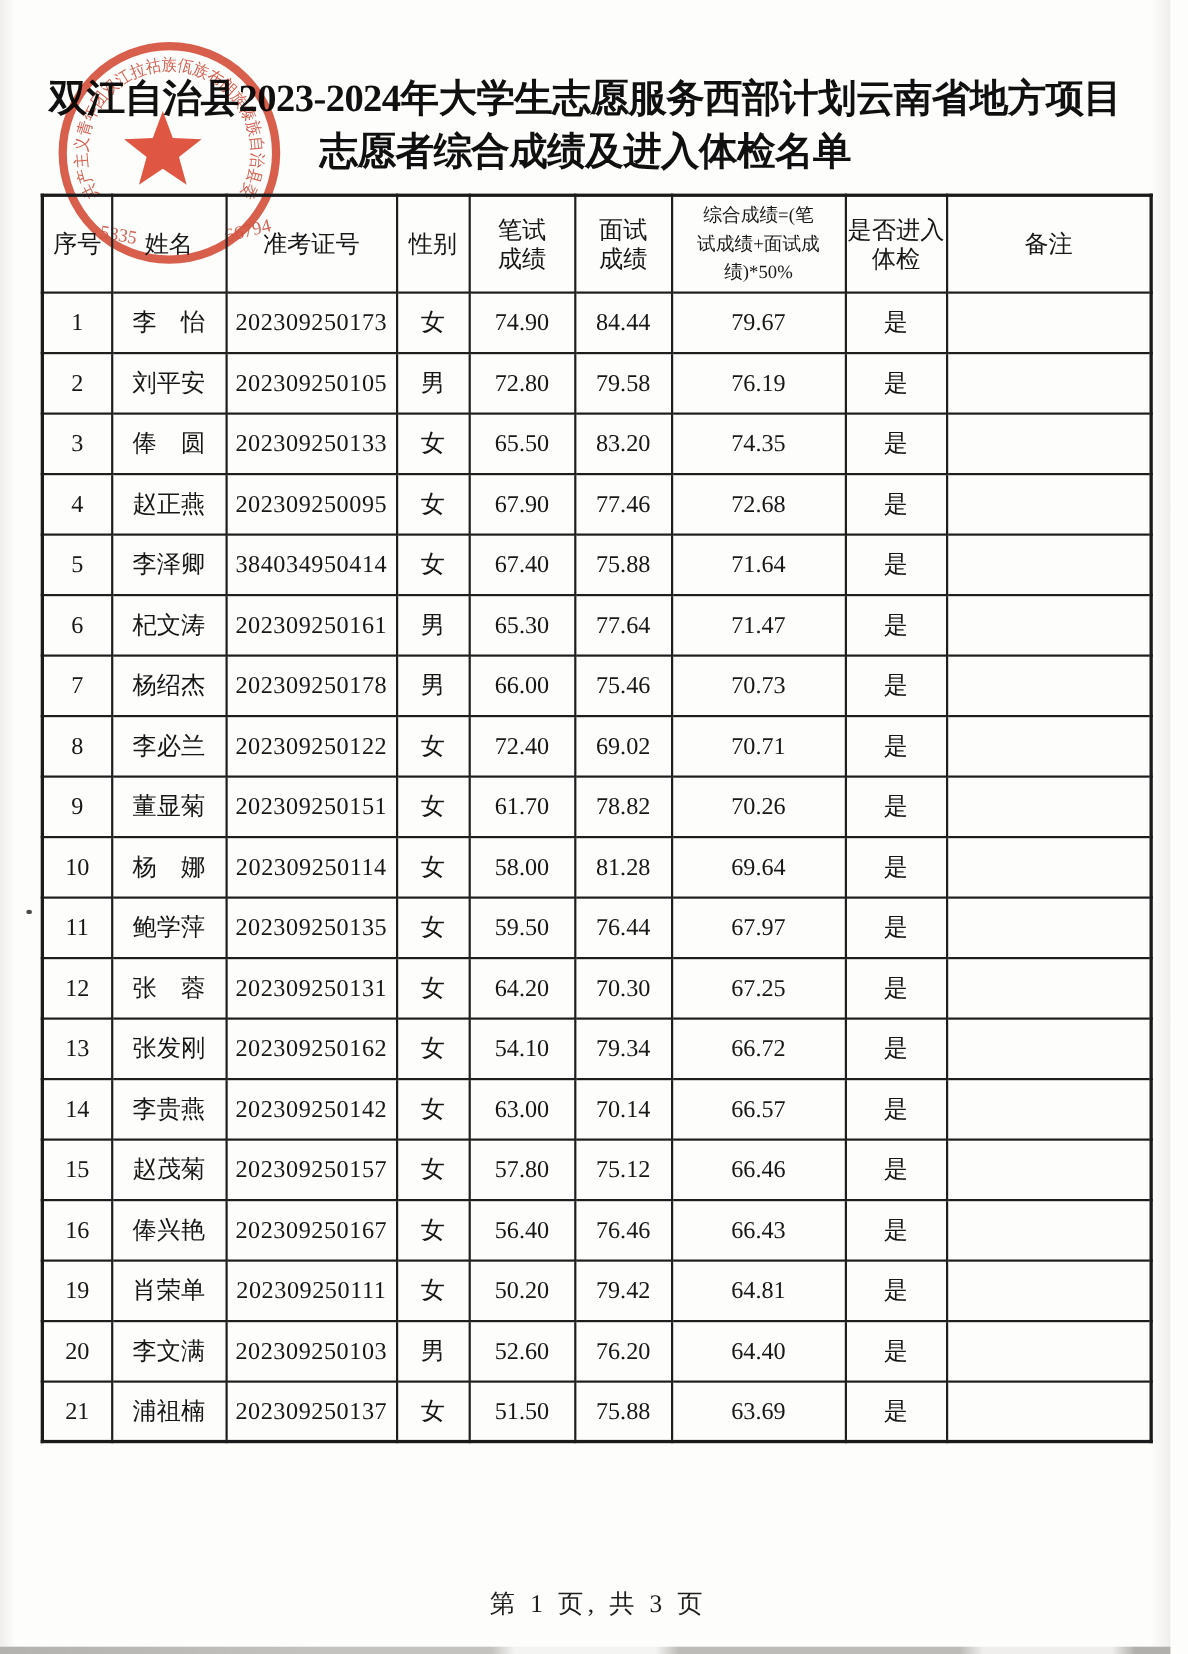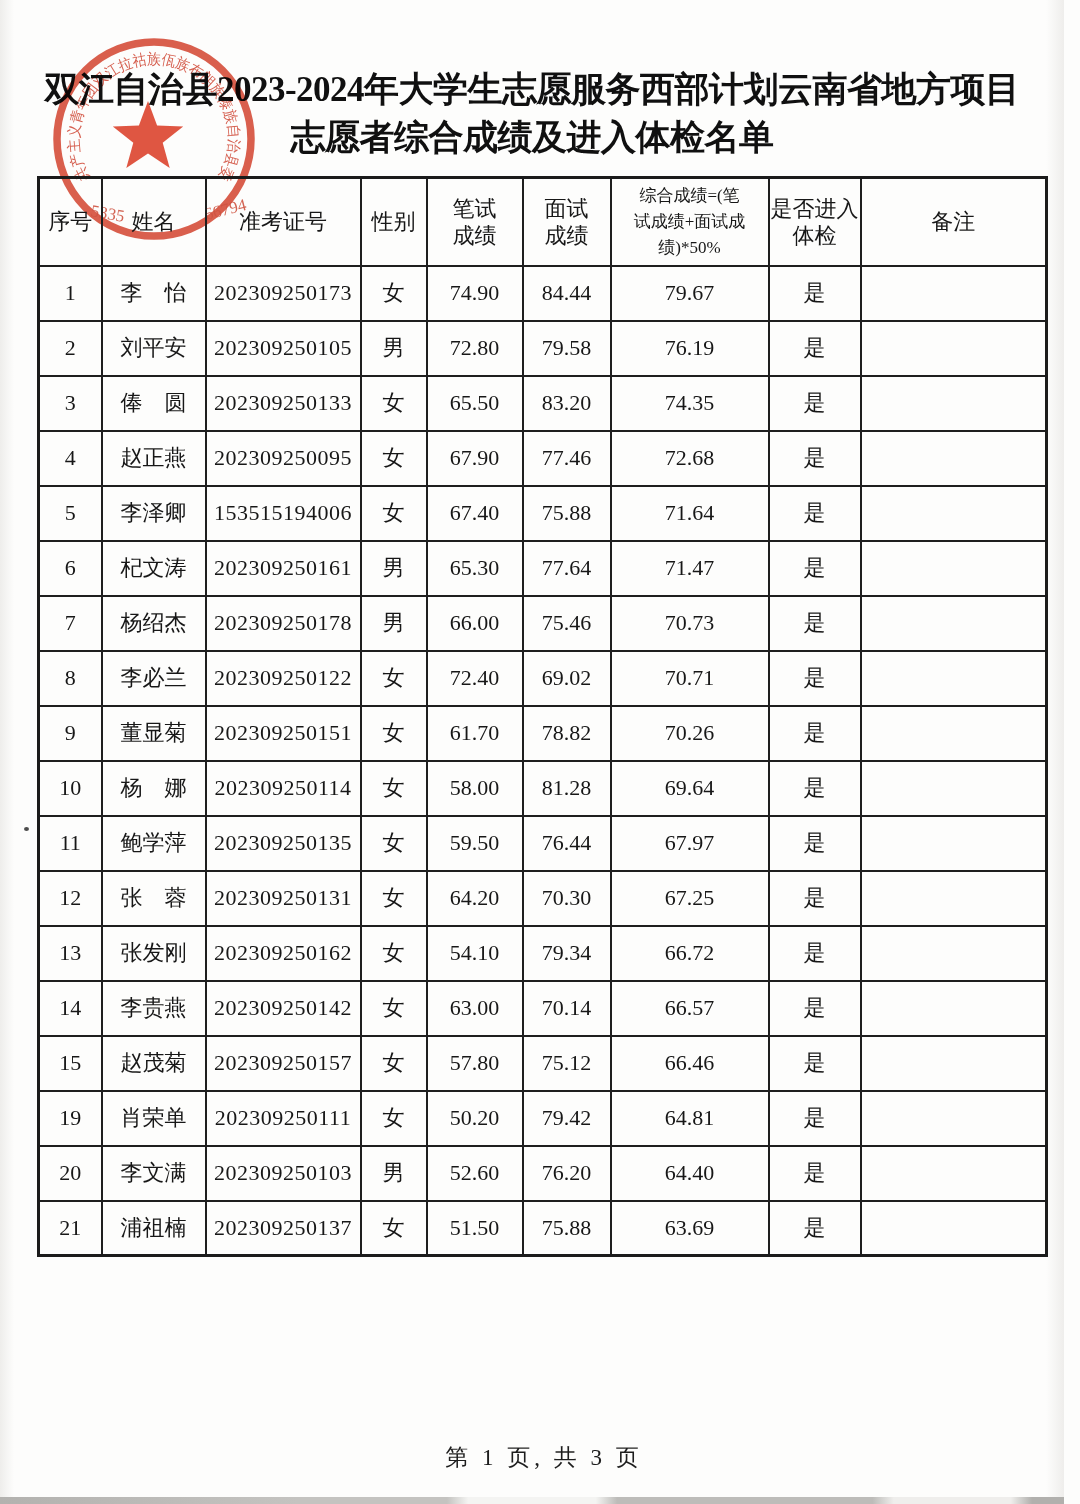--- a/index.html
+++ b/index.html
@@ -180,21 +180,21 @@
           <td class="c-gender">女</td>
           <td class="c-written">67.90</td>
           <td class="c-interview">77.46</td>
           <td class="c-composite">72.68</td>
           <td class="c-physical">是</td>
           <td class="c-remark"></td>
         </tr>
         <tr>
           <td class="c-index">5</td>
           <td class="c-name">李泽卿</td>
-          <td class="c-ticket">153515194006</td>
+          <td class="c-ticket">384034950414</td>
           <td class="c-gender">女</td>
           <td class="c-written">67.40</td>
           <td class="c-interview">75.88</td>
           <td class="c-composite">71.64</td>
           <td class="c-physical">是</td>
           <td class="c-remark"></td>
         </tr>
         <tr>
           <td class="c-index">6</td>
           <td class="c-name">杞文涛</td>
@@ -299,20 +299,31 @@
           <td class="c-name">赵茂菊</td>
           <td class="c-ticket">202309250157</td>
           <td class="c-gender">女</td>
           <td class="c-written">57.80</td>
           <td class="c-interview">75.12</td>
           <td class="c-composite">66.46</td>
           <td class="c-physical">是</td>
           <td class="c-remark"></td>
         </tr>
         <tr>
+          <td class="c-index">16</td>
+          <td class="c-name">俸兴艳</td>
+          <td class="c-ticket">202309250167</td>
+          <td class="c-gender">女</td>
+          <td class="c-written">56.40</td>
+          <td class="c-interview">76.46</td>
+          <td class="c-composite">66.43</td>
+          <td class="c-physical">是</td>
+          <td class="c-remark"></td>
+        </tr>
+        <tr>
           <td class="c-index">19</td>
           <td class="c-name">肖荣单</td>
           <td class="c-ticket">202309250111</td>
           <td class="c-gender">女</td>
           <td class="c-written">50.20</td>
           <td class="c-interview">79.42</td>
           <td class="c-composite">64.81</td>
           <td class="c-physical">是</td>
           <td class="c-remark"></td>
         </tr>

